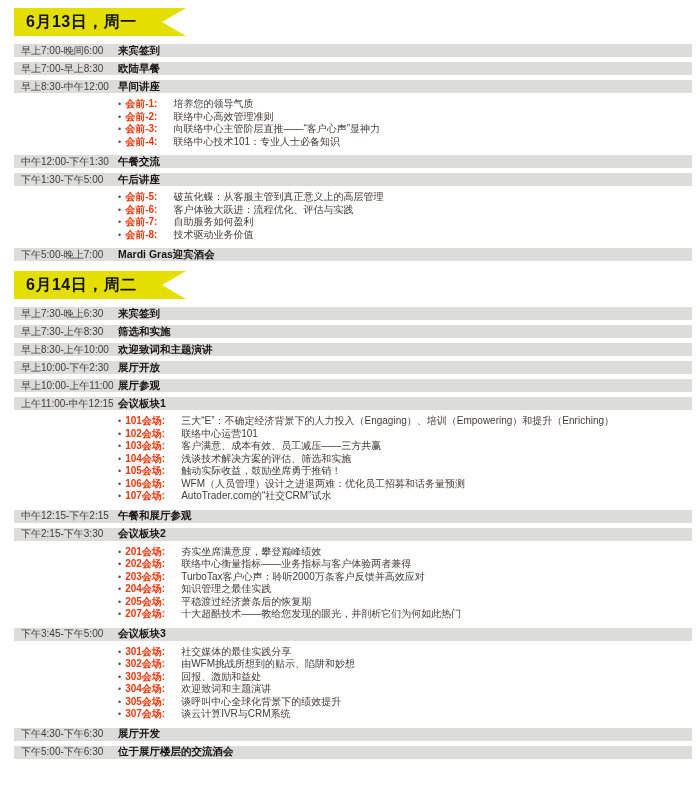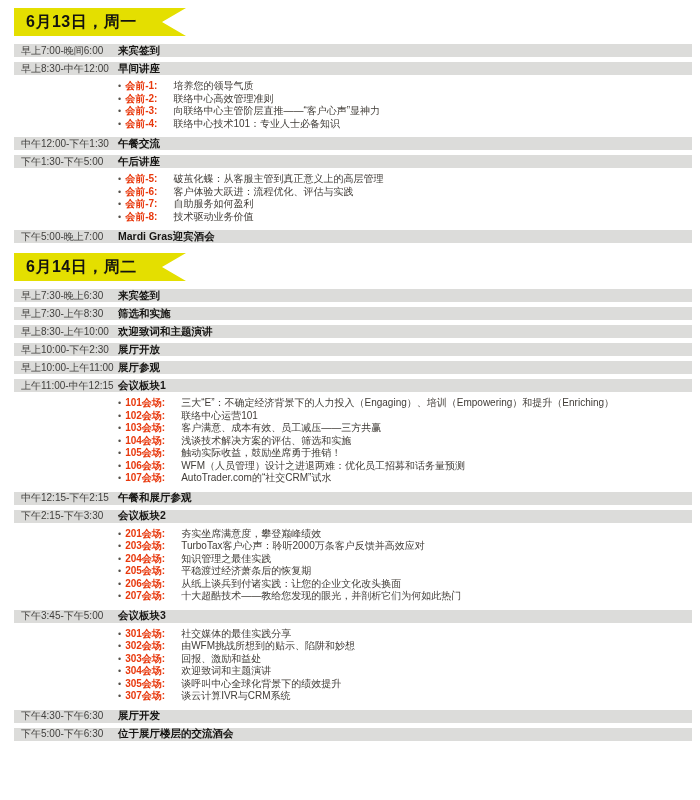--- a/index.html
+++ b/index.html
@@ -43,20 +43,24 @@
 </head>
 <body>
 
 <div class="page">
   <div id="schedule">
       <section class="day">
         <div class="banner">6月13日，周一</div>
         <div class="row">
           <span class="time">早上7:00-晚间6:00</span>
           <span class="title">来宾签到</span>
+        </div>
+        <div class="row">
+          <span class="time">早上7:00-早上8:30</span>
+          <span class="title">欧陆早餐</span>
         </div>
         <div class="row">
           <span class="time">早上8:30-中午12:00</span>
           <span class="title">早间讲座</span>
         </div>
         <ul class="sessions">
           <li class="session"><span class="code">会前-1:</span><span class="stitle">培养您的领导气质</span></li>
           <li class="session"><span class="code">会前-2:</span><span class="stitle">联络中心高效管理准则</span></li>
           <li class="session"><span class="code">会前-3:</span><span class="stitle">向联络中心主管阶层直推——“客户心声”显神力</span></li>
           <li class="session"><span class="code">会前-4:</span><span class="stitle">联络中心技术101：专业人士必备知识</span></li>
@@ -118,24 +122,24 @@
         <div class="row">
           <span class="time">中午12:15-下午2:15</span>
           <span class="title">午餐和展厅参观</span>
         </div>
         <div class="row">
           <span class="time">下午2:15-下午3:30</span>
           <span class="title">会议板块2</span>
         </div>
         <ul class="sessions">
           <li class="session"><span class="code">201会场:</span><span class="stitle">夯实坐席满意度，攀登巅峰绩效</span></li>
+          <li class="session"><span class="code">202会场:</span><span class="stitle">联络中心衡量指标——业务指标与客户体验两者兼得</span></li>
           <li class="session"><span class="code">203会场:</span><span class="stitle">TurboTax客户心声：聆听2000万条客户反馈并高效应对</span></li>
           <li class="session"><span class="code">204会场:</span><span class="stitle">知识管理之最佳实践</span></li>
           <li class="session"><span class="code">205会场:</span><span class="stitle">平稳渡过经济萧条后的恢复期</span></li>
-          <li class="session"><span class="code">206会场:</span><span class="stitle">从纸上谈兵到付诸实践：让您的企业文化改头换面</span></li>
           <li class="session"><span class="code">207会场:</span><span class="stitle">十大超酷技术——教给您发现的眼光，并剖析它们为何如此热门</span></li>
         </ul>
         <div class="row">
           <span class="time">下午3:45-下午5:00</span>
           <span class="title">会议板块3</span>
         </div>
         <ul class="sessions">
           <li class="session"><span class="code">301会场:</span><span class="stitle">社交媒体的最佳实践分享</span></li>
           <li class="session"><span class="code">302会场:</span><span class="stitle">由WFM挑战所想到的贴示、陷阱和妙想</span></li>
           <li class="session"><span class="code">303会场:</span><span class="stitle">回报、激励和益处</span></li>

